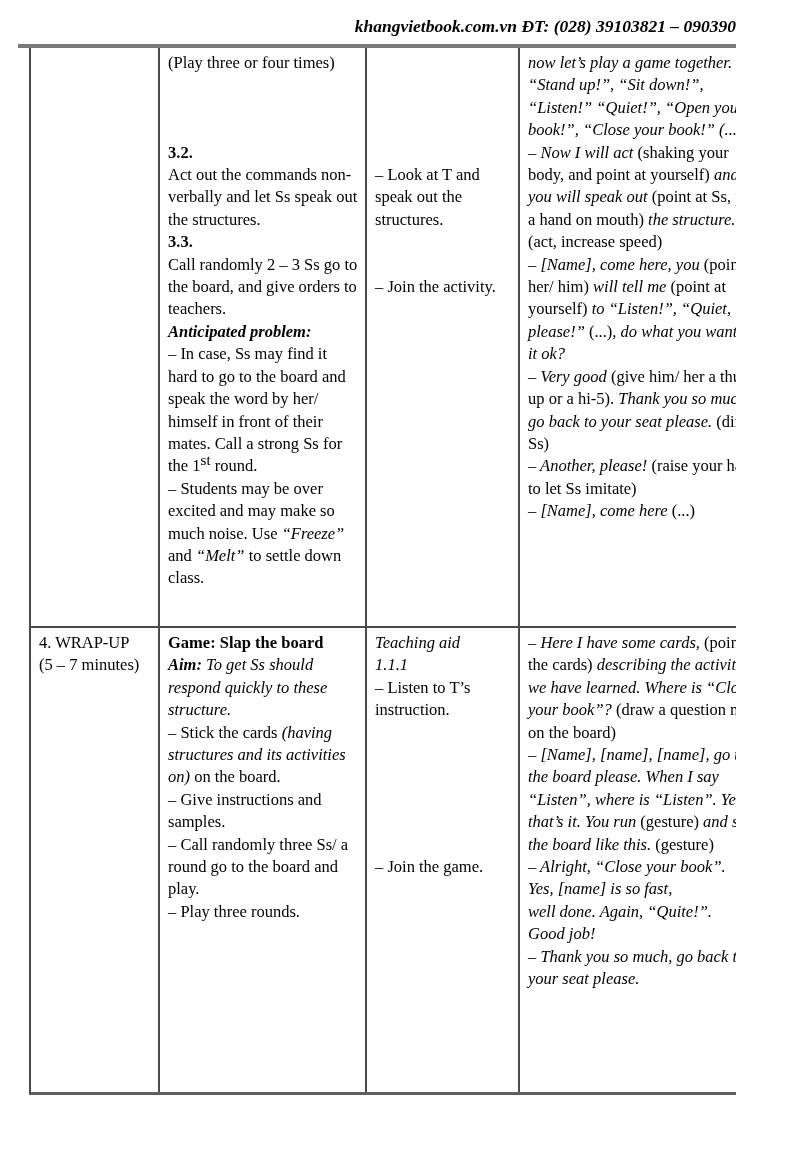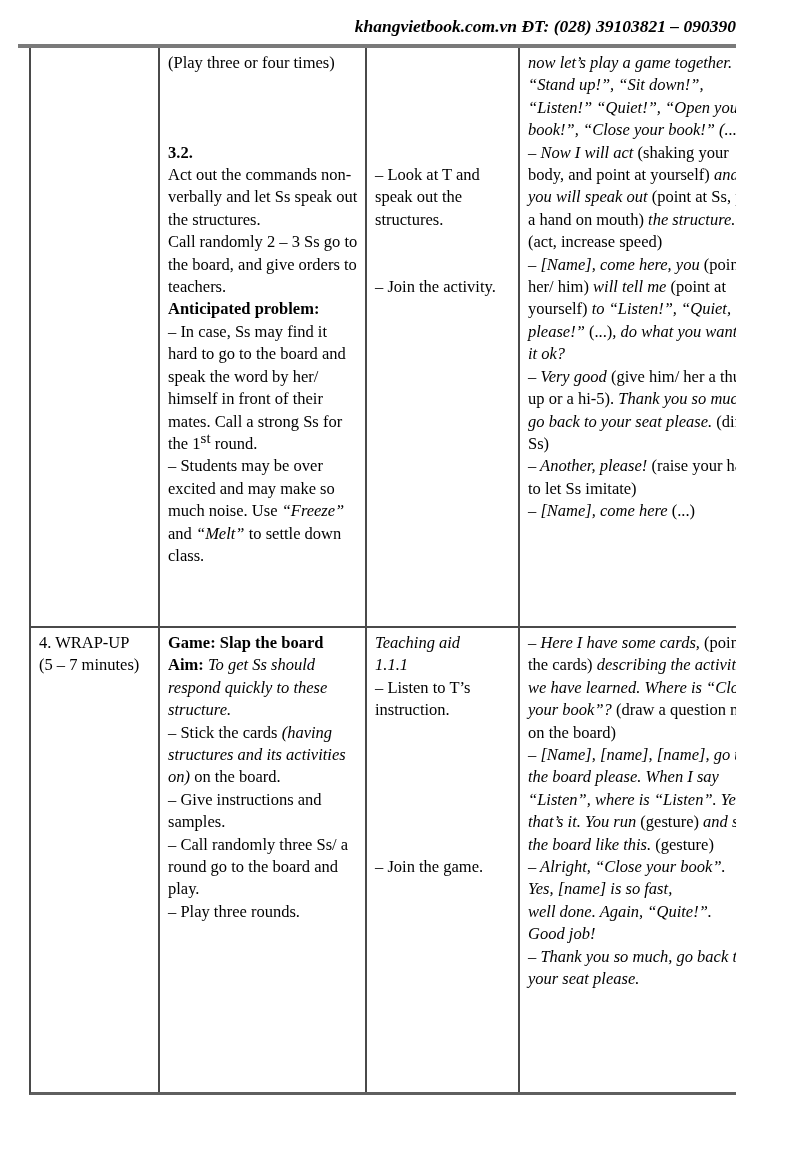--- a/index.html
+++ b/index.html
@@ -50,21 +50,21 @@
     padding: 4px 7px 4px 8px;
     font-size: 16.5px;
     line-height: 22.4px;
     overflow: hidden;
   }
   .cell:nth-child(4n) { border-right: none; }
   .cell:nth-child(n+5) { border-bottom: none; }
   .cell p { margin: 0; }
   .s-i  { font-style: italic; }
   .s-b  { font-weight: bold; }
-  .s-bi { font-weight: bold; }
+  .s-bi { font-weight: bold; font-style: italic; }
   sup { font-size: 15px; line-height: 0; vertical-align: super; }
   .pagenum {
     position: absolute;
     top: 1101px;
     left: 0;
     width: 772px;
     text-align: right;
     font-size: 17.5px;
   }
 </style>
@@ -79,20 +79,21 @@
 
   <div class="lesson-table">
     <div class="cell"></div>
     <div class="cell">
         <p><span>(Play three or four times)</span></p>
         <p>&nbsp;</p>
         <p>&nbsp;</p>
         <p>&nbsp;</p>
         <p><span class="s-b">3.2.</span></p>
         <p><span>Act out the commands non-verbally and let Ss speak out the structures.</span></p>
+        <p><span class="s-b">3.3.</span></p>
         <p><span>Call randomly 2 – 3 Ss go to the board, and give orders to teachers.</span></p>
         <p><span class="s-bi">Anticipated problem:</span></p>
         <p><span>– In case, Ss may find it hard to go to the board and speak the word by her/ himself in front of their mates. Call a strong Ss for the 1</span><sup>st</sup><span> round.</span></p>
         <p><span>– Students may be over excited and may make so much noise. Use </span><span class="s-i">“Freeze”</span><span> and </span><span class="s-i">“Melt”</span><span> to settle down class.</span></p>
       </div>
     <div class="cell">
         <p>&nbsp;</p>
         <p>&nbsp;</p>
         <p>&nbsp;</p>
         <p>&nbsp;</p>

